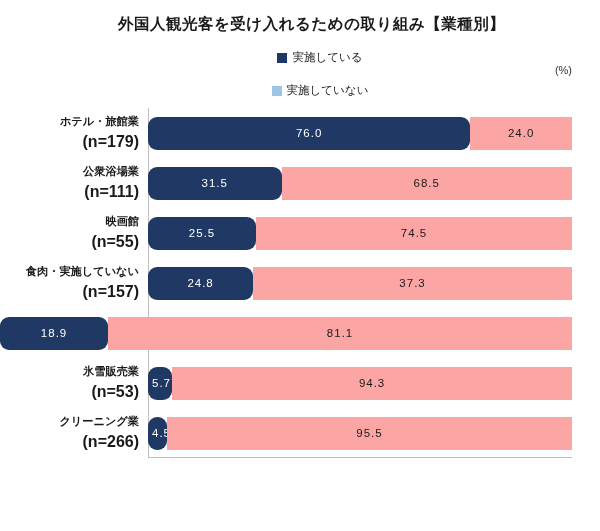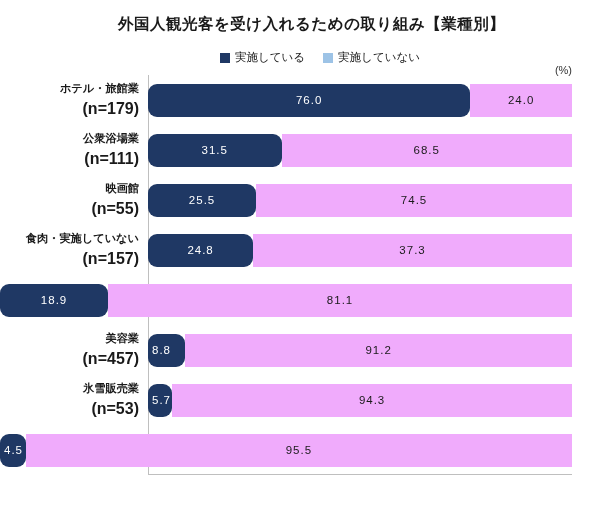--- a/index.html
+++ b/index.html
@@ -28,20 +28,21 @@
     letter-spacing: 0.5px;
     line-height: 1.3;
   }
   .legend {
     display: flex;
     justify-content: center;
     align-items: center;
     gap: 18px;
     margin-top: 16px;
     padding-left: 40px;
+    flex-direction: column;
   }
   .legend-item {
     display: flex;
     align-items: center;
     font-size: 11.5px;
     color: #222;
   }
   .legend-swatch {
     width: 10px;
     height: 10px;
@@ -103,21 +104,21 @@
     box-sizing: border-box;
     overflow: hidden;
     white-space: nowrap;
   }
   .seg-a {
     background: #1f3864;
     color: #ffffff;
     border-radius: 9px;
   }
   .seg-b {
-    background: #f0abfc;
+    background: #fca5a5;
     color: #1a1a1a;
   }
   .seg.small-left {
     justify-content: flex-start;
     padding-left: 4px;
   }
   .axis-line {
     position: absolute;
     left: 148px;
     right: 28px;
@@ -212,47 +213,39 @@
 
     <div class="row">
       <div class="bars">
         <div class="bar-track">
           <div class="seg seg-a" style="width:18.9%">18.9</div>
           <div class="seg seg-b" style="width:81.1%">81.1</div>
         </div>
       </div>
     </div>
 
-    <div class="row">
-      <div class="cat-label">
-        <span>美容業</span>
-        <span class="n">(n=457)</span>
-      </div>
-      <div class="bars">
-        <div class="bar-track">
-          <div class="seg seg-a small-left" style="width:8.8%">8.8</div>
-          <div class="seg seg-b" style="width:91.2%">91.2</div>
-        </div>
-      </div>
-    </div>
 
     <div class="row">
       <div class="cat-label">
         <span>氷雪販売業</span>
         <span class="n">(n=53)</span>
       </div>
       <div class="bars">
         <div class="bar-track">
           <div class="seg seg-a small-left" style="width:5.7%">5.7</div>
           <div class="seg seg-b" style="width:94.3%">94.3</div>
         </div>
       </div>
     </div>
 
     <div class="row">
+      <div class="cat-label">
+        <span>クリーニング業</span>
+        <span class="n">(n=266)</span>
+      </div>
       <div class="bars">
         <div class="bar-track">
           <div class="seg seg-a small-left" style="width:4.5%">4.5</div>
           <div class="seg seg-b" style="width:95.5%">95.5</div>
         </div>
       </div>
     </div>
 
     <div class="axis-line"></div>
   </div>

